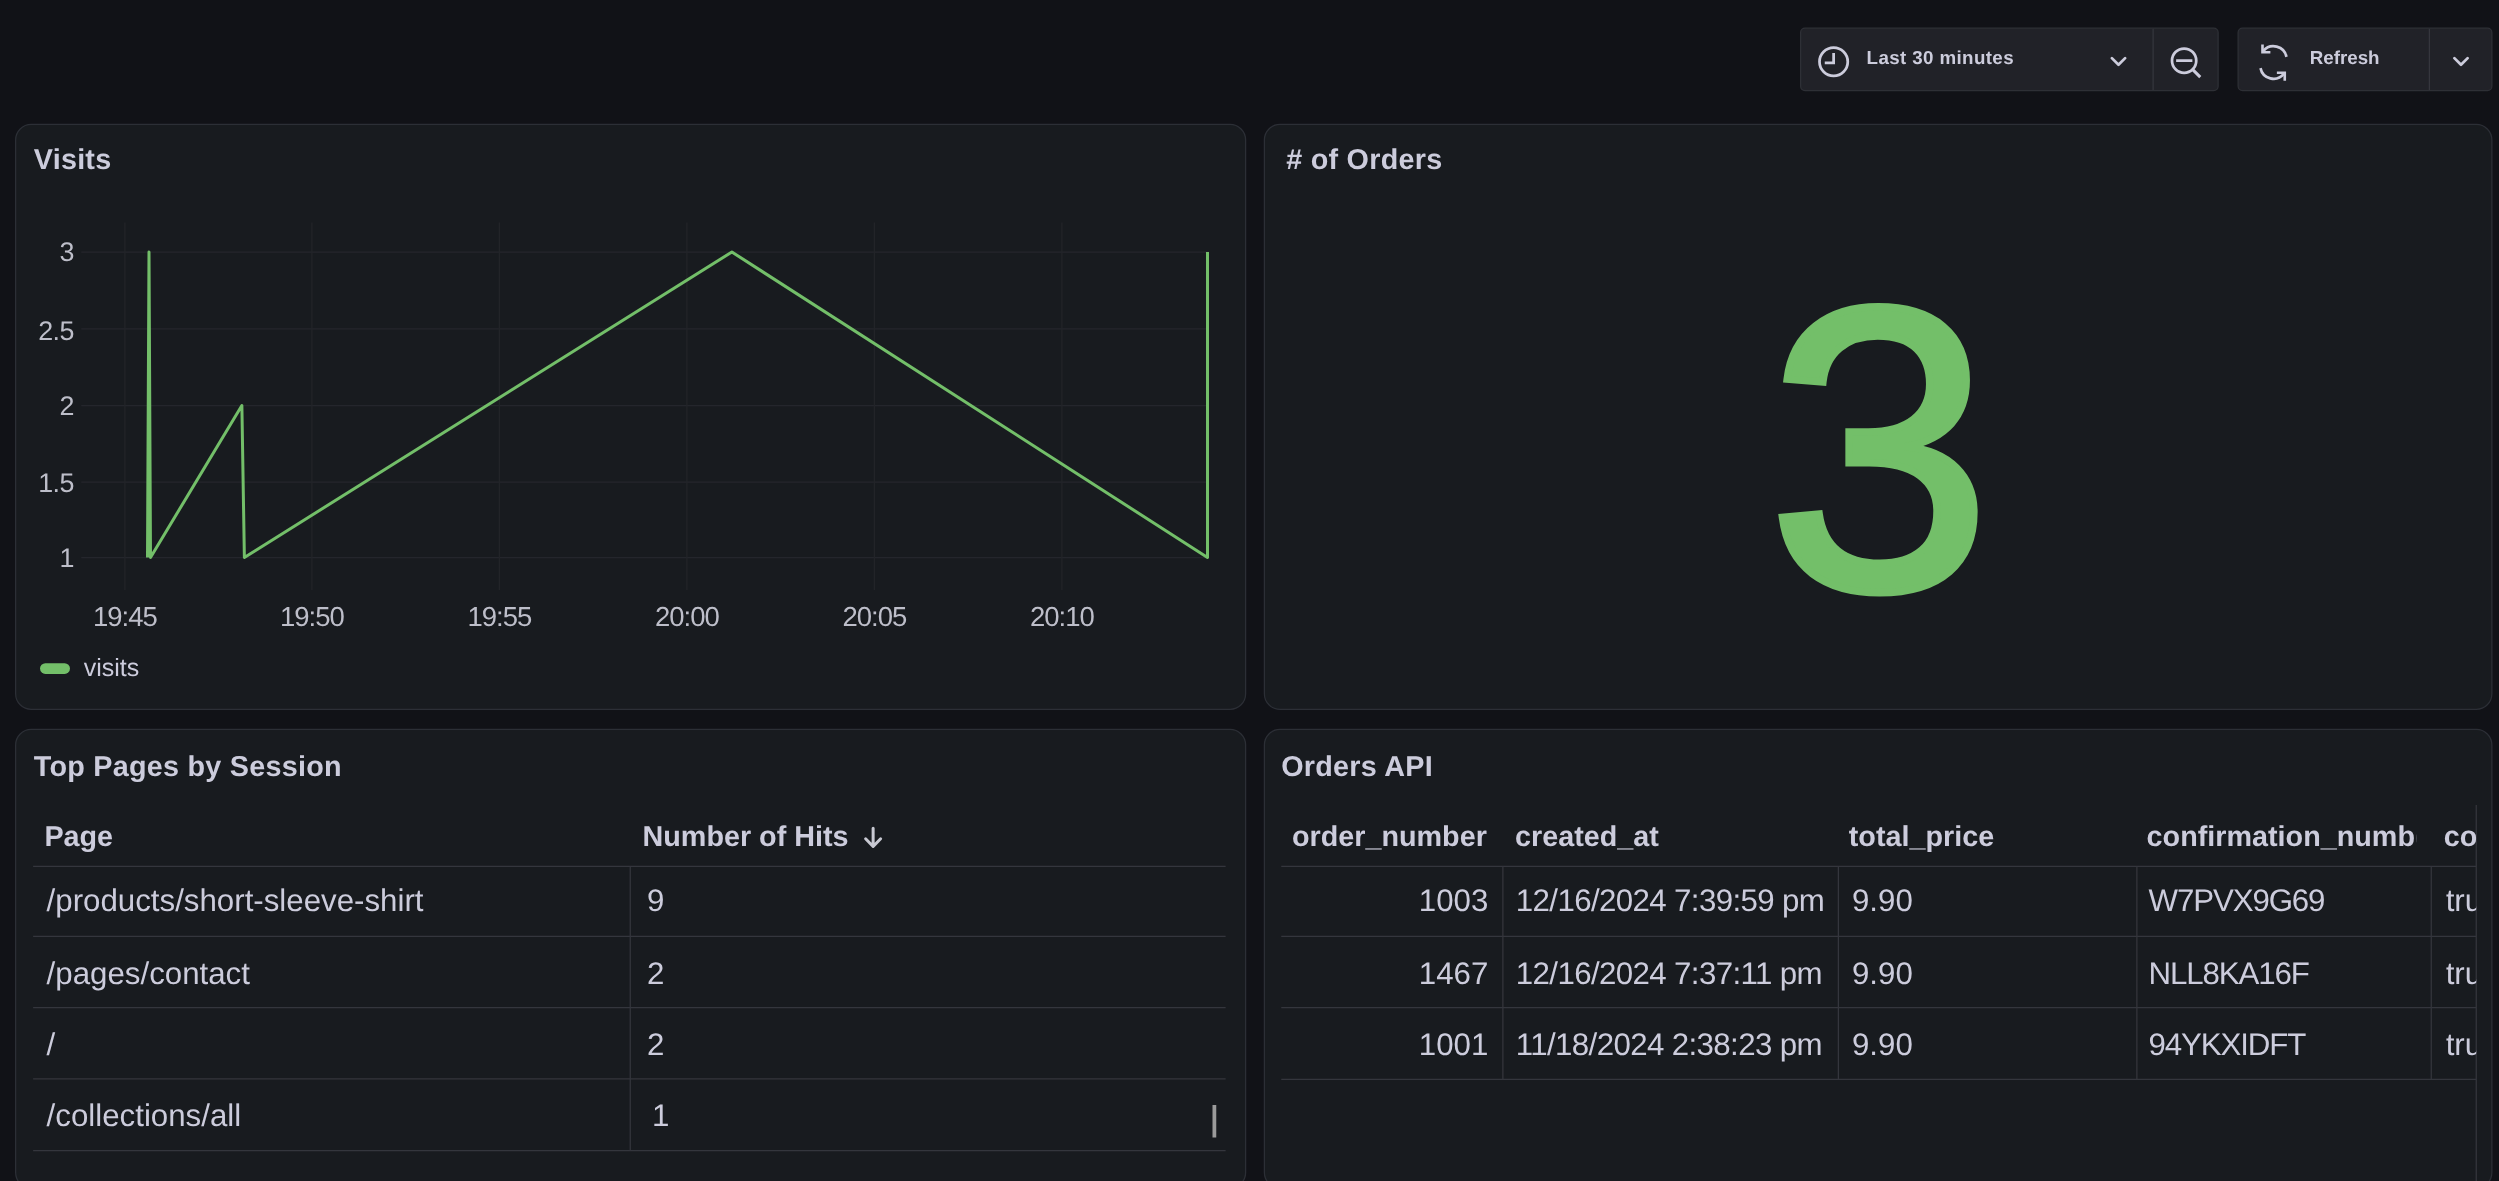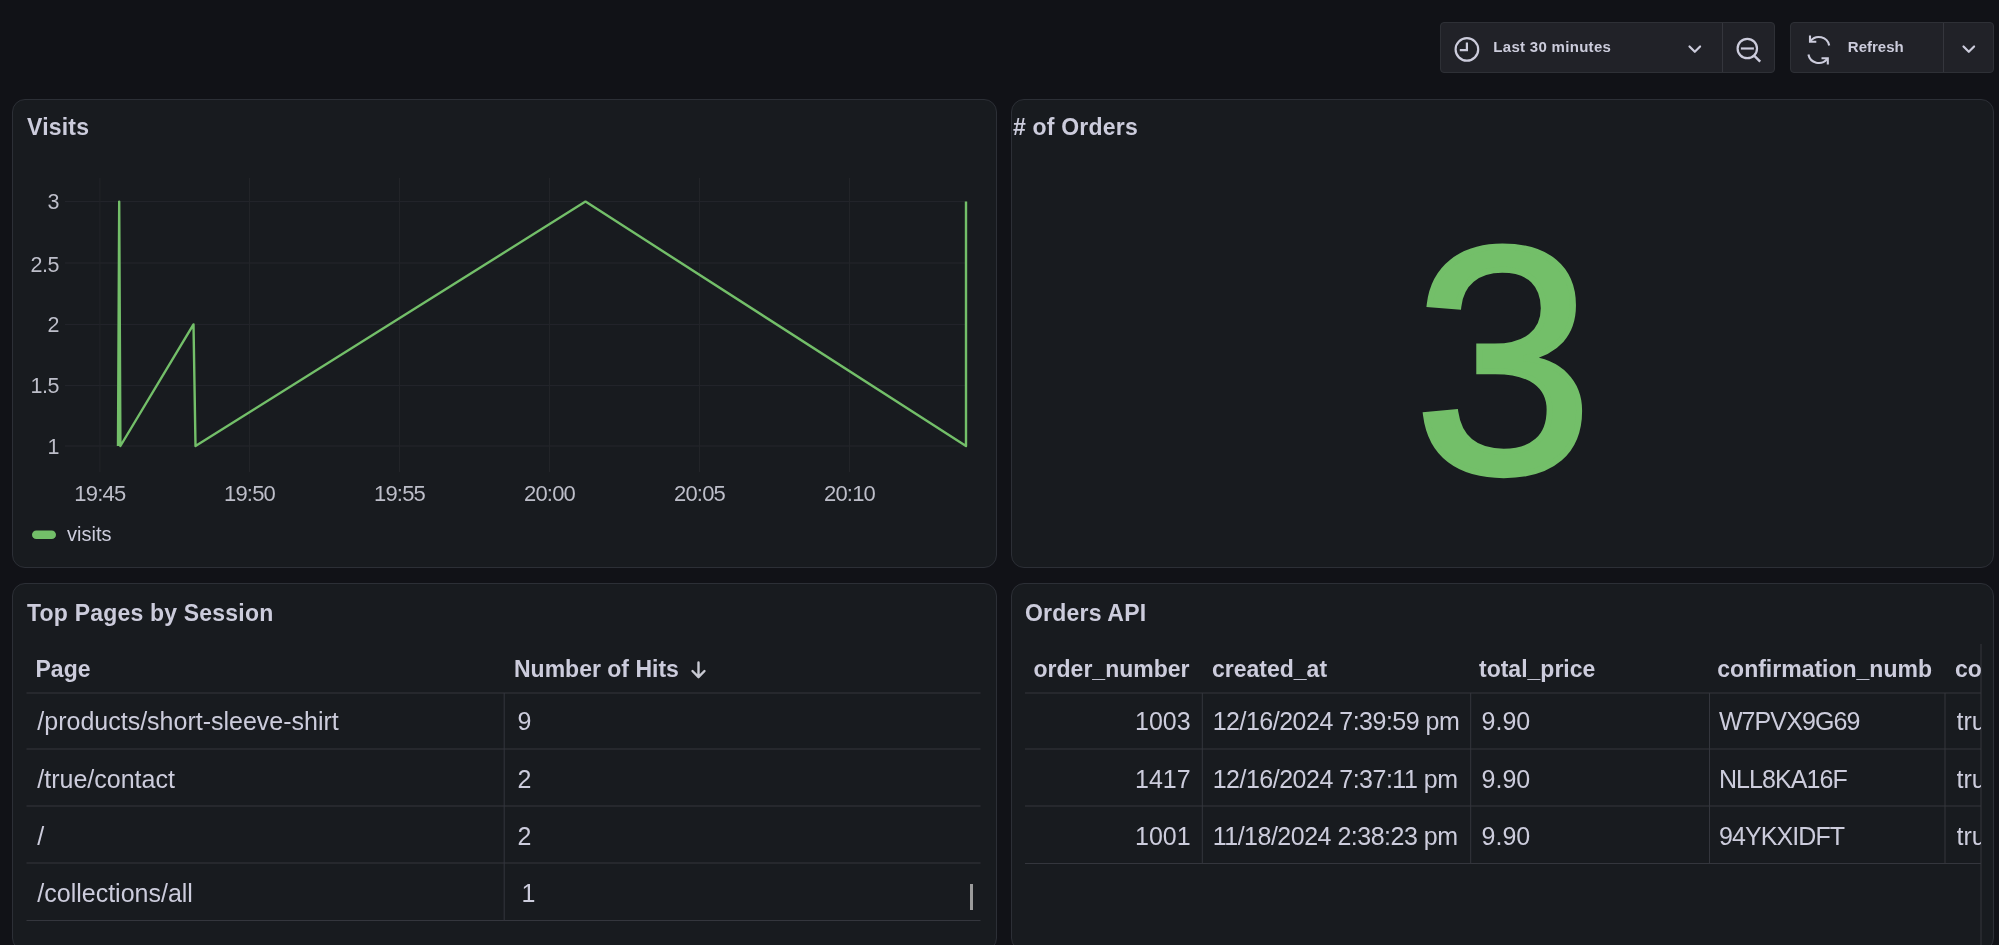--- a/index.html
+++ b/index.html
@@ -83,21 +83,21 @@
       <text x="686.5" y="400.8">20:05</text>
       <text x="836.5" y="400.8">20:10</text>
     </g>
 
     <rect x="19" y="430.5" width="24" height="8.6" rx="4.3" fill="#73bf69"></rect>
     <text x="54" y="441" fill="#ccccdc" font-size="20">visits</text>
   </svg>
 </div>
 
 <div class="panel" style="left:1011px;top:99px;width:983px;height:468.5px;">
-  <div class="ptitle" style="left:1px;"># of Orders</div>
+  <div class="ptitle" style="left:17px;"># of Orders</div>
   <div class="abs" style="left:0;top:99px;width:983px;text-align:center;color:#73bf69;font-size:323px;line-height:323px;-webkit-text-stroke:6px #73bf69;">3</div>
 </div>
 
 <div class="panel" style="left:12px;top:583px;width:985px;height:368px;">
   <div class="ptitle" style="left:14px;top:16px;">Top Pages by Session</div>
   <svg width="985" height="368" viewBox="0 0 985 368">
     <g stroke="#34363d" stroke-width="1">
       <line x1="13.5" y1="109" x2="967.5" y2="109"></line>
       <line x1="13.5" y1="165" x2="967.5" y2="165"></line>
       <line x1="13.5" y1="222" x2="967.5" y2="222"></line>
@@ -108,21 +108,21 @@
     <g fill="none" stroke="#c8c9d2" stroke-width="2.4" stroke-linecap="round" stroke-linejoin="round">
       <path d="M 685.5 78.5 V 92.5 M 679.5 87 L 685.5 93.2 L 691.5 87"></path>
     </g>
     <rect x="957" y="300" width="3" height="26" fill="#9b9b9b"></rect>
   </svg>
   <div class="cell hdr" style="left:22.5px;top:71px;">Page</div>
   <div class="cell hdr" style="left:501px;top:71px;">Number of Hits</div>
 
   <div class="cell" style="left:24.3px;top:123px;">/products/short-sleeve-shirt</div>
   <div class="cell" style="left:504.5px;top:123px;">9</div>
-  <div class="cell" style="left:24.3px;top:180.5px;">/true/contact</div>
+  <div class="cell" style="left:24.3px;top:180.5px;">/pages/contact</div>
   <div class="cell" style="left:504.5px;top:180.5px;">2</div>
   <div class="cell" style="left:24.3px;top:237.5px;">/</div>
   <div class="cell" style="left:504.5px;top:237.5px;">2</div>
   <div class="cell" style="left:24.3px;top:294.8px;">/collections/all</div>
   <div class="cell" style="left:508.5px;top:294.8px;">1</div>
 </div>
 
 <div class="panel" style="left:1011px;top:583px;width:983px;height:368px;">
   <div class="ptitle" style="left:13px;top:15.5px;">Orders API</div>
   <svg width="983" height="368" viewBox="0 0 983 368">
@@ -141,21 +141,21 @@
   <div class="cell hdr" style="left:20px;top:71px;width:157.5px;text-align:right;">order_number</div>
   <div class="cell hdr" style="left:200px;top:71px;">created_at</div>
   <div class="cell hdr" style="left:467px;top:71px;">total_price</div>
   <div class="cell hdr" style="left:705.3px;top:71px;width:215.7px;overflow:hidden;">confirmation_number</div>
   <div class="cell hdr" style="left:943px;top:71px;width:26px;overflow:hidden;">confirmed</div>
   <div class="cell" style="left:23.7px;top:123px;width:155px;text-align:right;">1003</div>
   <div class="cell" style="left:200.7px;top:123px;letter-spacing:-0.5px;">12/16/2024 7:39:59 pm</div>
   <div class="cell" style="left:469.6px;top:123px;">9.90</div>
   <div class="cell" style="left:706.9px;top:123px;letter-spacing:-0.9px;">W7PVX9G69</div>
   <div class="cell" style="left:944.5px;top:123px;width:24.5px;overflow:hidden;">true</div>
-  <div class="cell" style="left:23.7px;top:180.5px;width:155px;text-align:right;">1417</div>
+  <div class="cell" style="left:23.7px;top:180.5px;width:155px;text-align:right;">1467</div>
   <div class="cell" style="left:200.7px;top:180.5px;letter-spacing:-0.5px;">12/16/2024 7:37:11 pm</div>
   <div class="cell" style="left:469.6px;top:180.5px;">9.90</div>
   <div class="cell" style="left:706.9px;top:180.5px;letter-spacing:-0.9px;">NLL8KA16F</div>
   <div class="cell" style="left:944.5px;top:180.5px;width:24.5px;overflow:hidden;">true</div>
   <div class="cell" style="left:23.7px;top:238px;width:155px;text-align:right;">1001</div>
   <div class="cell" style="left:200.7px;top:238px;letter-spacing:-0.5px;">11/18/2024 2:38:23 pm</div>
   <div class="cell" style="left:469.6px;top:238px;">9.90</div>
   <div class="cell" style="left:706.9px;top:238px;letter-spacing:-0.9px;">94YKXIDFT</div>
   <div class="cell" style="left:944.5px;top:238px;width:24.5px;overflow:hidden;">true</div>
 </div>

